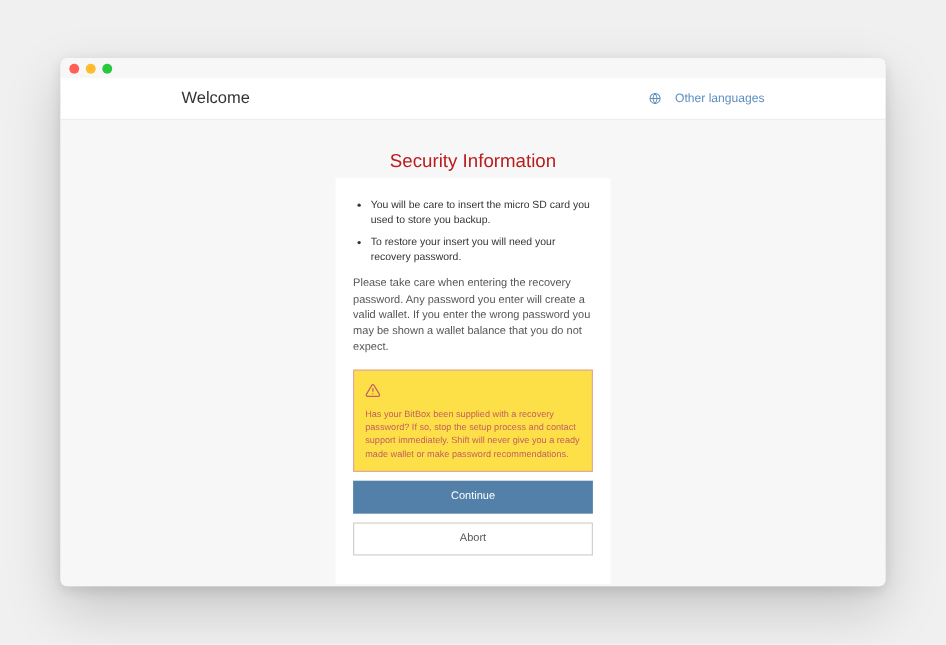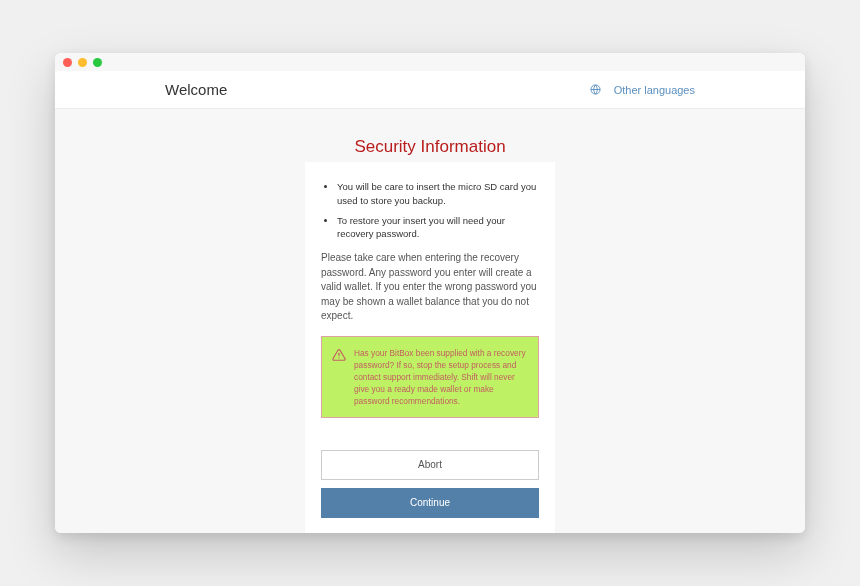--- a/index.html
+++ b/index.html
@@ -100,25 +100,26 @@
       margin-bottom: 6px;
     }
     .paragraph {
       font-size: 10px;
       color: #555;
       line-height: 1.45;
       margin-bottom: 12px;
     }
     .alert {
       border: 1px solid #dda3a3;
-      background: #bef264;
+      background: #fde047;
       padding: 10px 10px 10px 10px;
-      margin-bottom: 32px;
+      margin-bottom: 8px;
       display: flex;
       gap: 8px;
+      flex-direction: column;
     }
     .alert-icon {
       flex-shrink: 0;
       width: 14px;
       height: 14px;
       margin-top: 1px;
     }
     .alert-text {
       font-size: 8.3px;
       color: #c36060;
@@ -180,18 +181,18 @@
 
       <div class="alert">
         <svg class="alert-icon" viewBox="0 0 24 24" fill="none" stroke="#c36060" stroke-width="2" stroke-linecap="round" stroke-linejoin="round">
           <path d="M10.29 3.86L1.82 18a2 2 0 0 0 1.71 3h16.94a2 2 0 0 0 1.71-3L13.71 3.86a2 2 0 0 0-3.42 0z"></path>
           <line x1="12" y1="9" x2="12" y2="13"></line>
           <line x1="12" y1="17" x2="12.01" y2="17"></line>
         </svg>
         <div class="alert-text">Has your BitBox been supplied with a recovery password? If so, stop the setup process and contact support immediately. Shift will never give you a ready made wallet or make password recommendations.</div>
       </div>
 
+      <button class="btn btn-primary">Continue</button>
       <button class="btn btn-secondary">Abort</button>
-      <button class="btn btn-primary">Continue</button>
     </div>
 
   </div>
 </div>
 
 </body></html>

